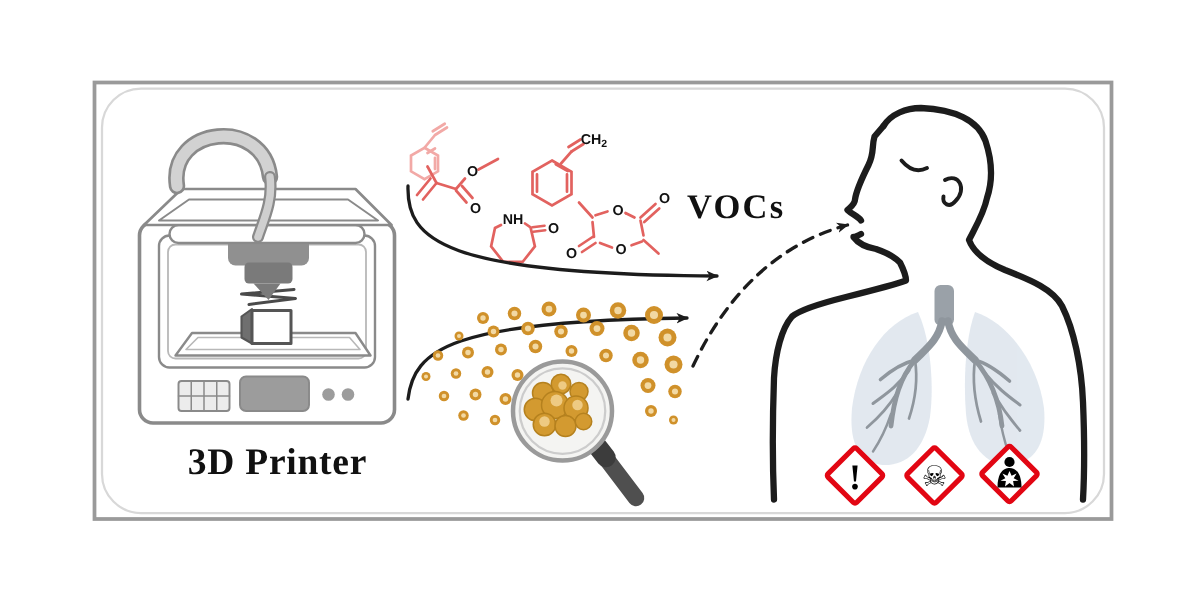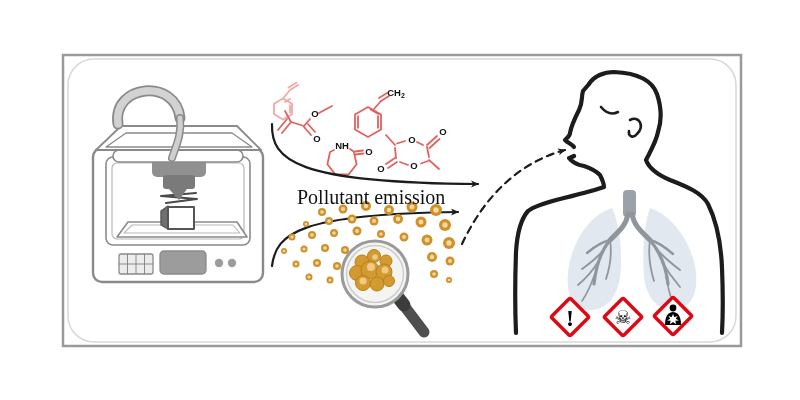--- a/index.html
+++ b/index.html
@@ -283,15 +283,16 @@
       <rect x="-13.5" y="-13.5" width="27" height="27" rx="1.5" transform="rotate(45)" fill="#ffffff" stroke-width="3.4" stroke="#e20613"></rect>
       <g>
         <circle cx="0" cy="-8" r="3.4" fill="#000"></circle>
         <path d="M-8,9 C-8,-1 -4,-4 0,-4 C4,-4 8,-1 8,9 Z" fill="#000"></path>
         <polygon fill="#ffffff" points="0,-2 1.4,1.2 4.7,-0.3 2.8,2.8 6,4.5 2.4,4.7 3,8.3 0,6 -3,8.3 -2.4,4.7 -6,4.5 -2.8,2.8 -4.7,-0.3 -1.4,1.2"></polygon>
       </g>
     </g>
   </g>
 </svg>
 
-<div class="label" id="emission-label">Pollutant emission</div>
+<div class="label" id="printer-label">3D Printer</div>
+<div class="label" id="vocs-label">VOCs</div>
 
 </div>
 
 </body></html>

